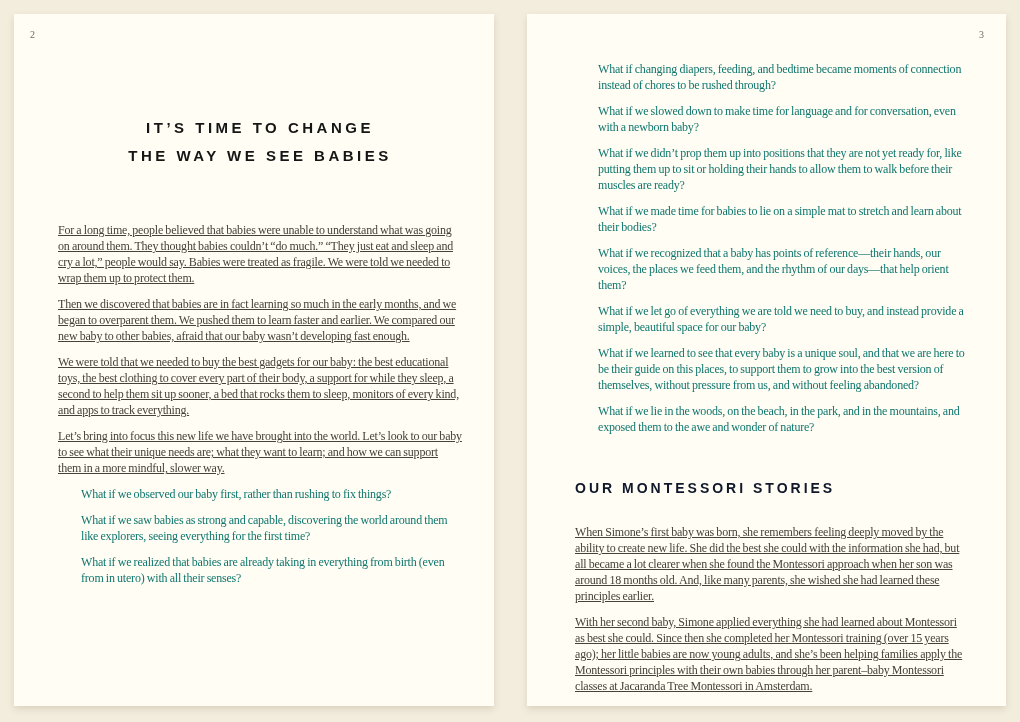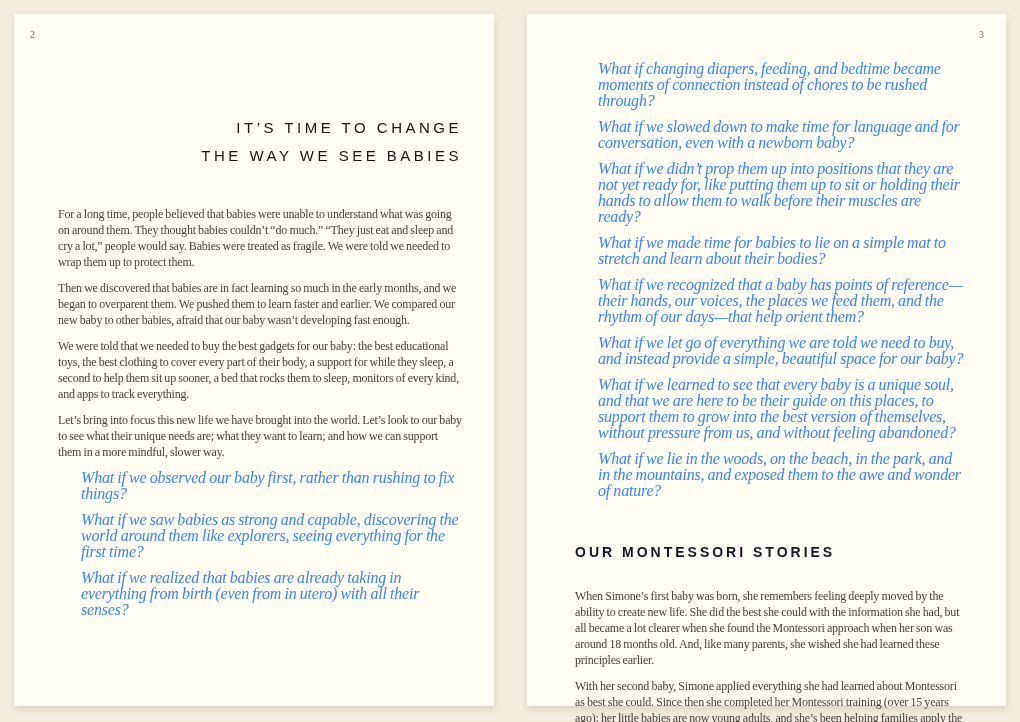--- a/index.html
+++ b/index.html
@@ -39,46 +39,46 @@
     left: 44px;
     width: 404px;
   }
   #right-page .content {
     left: 48px;
     width: 390px;
   }
 
   .chapter-title {
     margin-top: 100px;
-    margin-bottom: 36px;
-    text-align: right;
+    margin-bottom: 52px;
+    text-align: center;
     font-family: "Liberation Sans", sans-serif;
-    font-weight: normal;
+    font-weight: bold;
     font-size: 15px;
     letter-spacing: 3.5px;
     line-height: 28px;
     color: #151515;
   }
 
   .para {
     font-size: 12px;
     letter-spacing: -0.2px;
     word-spacing: -0.5px;
     line-height: 16px;
     color: #46423a;
     margin: 0 0 10px 0;
+    text-decoration: underline;
   }
 
   .question {
-    font-size: 16px;
+    font-size: 12px;
     letter-spacing: -0.2px;
     word-spacing: -0.5px;
     line-height: 16px;
-    font-style: italic;
-    color: #3b82f6;
+    color: #0f766e;
     margin: 0 0 10px 23px;
   }
 
   #right-page .questions { padding-top: 47px; }
 
   .section-heading {
     font-family: "Liberation Sans", sans-serif;
     font-weight: bold;
     font-size: 14px;
     letter-spacing: 3px;

